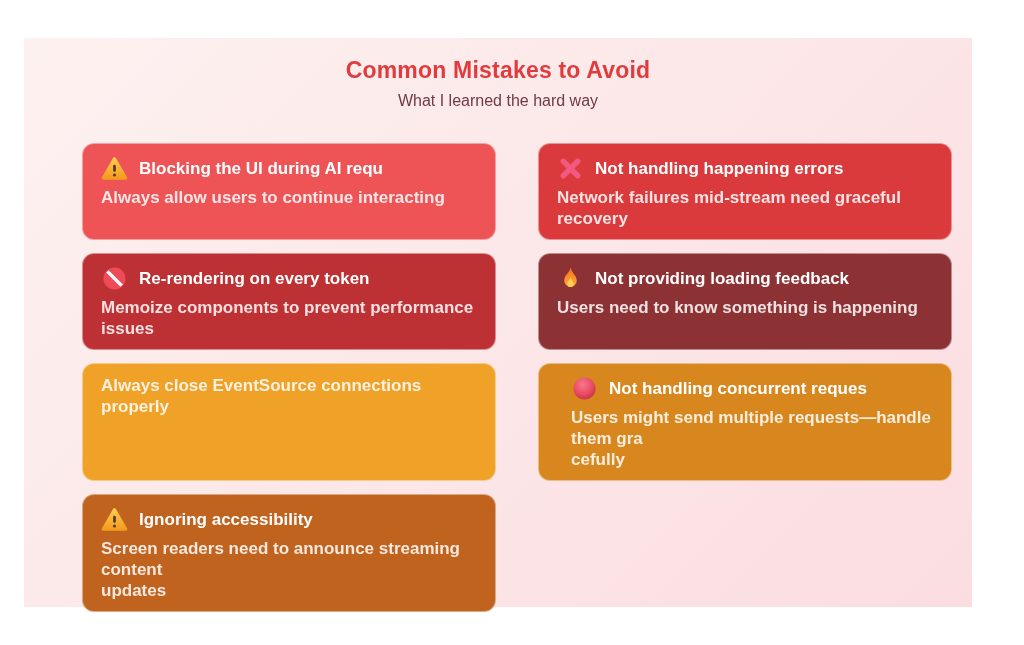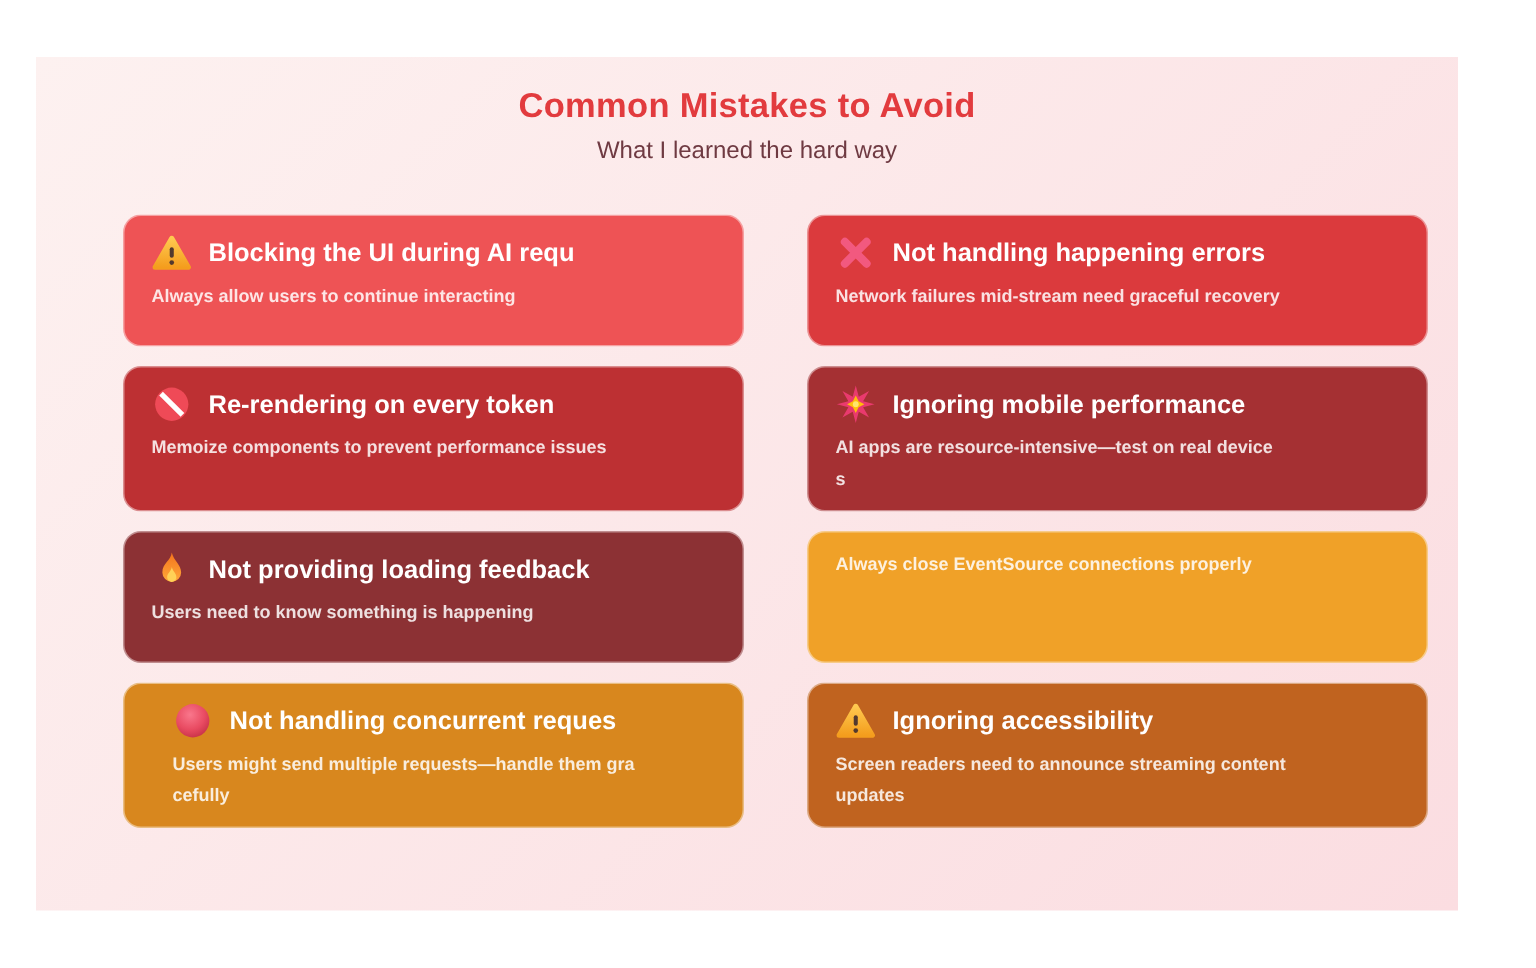--- a/index.html
+++ b/index.html
@@ -21,21 +21,21 @@
   }
   .card {
     border-radius:12px; box-sizing:border-box; min-height:88px;
     padding:11px 18px 10px; color:#fff;
     border:1px solid rgba(255,255,255,0.45);
   }
   .card-head { display:flex; align-items:center; gap:11px; margin-bottom:5px; }
   .icon { width:27px; height:27px; flex:0 0 auto; }
   .icon svg { width:27px; height:27px; display:block; }
   .card-title { font-size:17px; font-weight:bold; white-space:nowrap; overflow:hidden; }
-  .card-desc { font-size:12px; font-weight:bold; color:rgba(255,255,255,0.85); line-height:21px; }
+  .card-desc { font-size:17px; font-weight:bold; color:rgba(255,255,255,0.85); line-height:21px; }
   .desc-line { min-height:0; }
 </style>
 </head>
 <body>
 
 <div class="panel">
   <div class="header">
     <div class="page-title">Common Mistakes to Avoid</div>
     <div class="page-subtitle">What I learned the hard way</div>
   </div>
@@ -92,36 +92,20 @@
             </svg>
         </span>
         <span class="card-title">Re-rendering on every token</span>
       </div>
       <div class="card-desc">
         <div class="desc-line">Memoize components to prevent performance issues</div>
         <div class="desc-line"></div>
       </div>
     </div>
 
-    <div class="card" style="background: rgb(165, 48, 51);">
-      <div class="card-head">
-        <span class="icon">
-          <svg viewBox="0 0 28 28">
-          <polygon fill="#E93A6E" points="14,1 16.1,8.9 23.2,4.8 19.1,11.9 27,14 19.1,16.1 23.2,23.2 16.1,19.1 14,27 11.9,19.1 4.8,23.2 8.9,16.1 1,14 8.9,11.9 4.8,4.8 11.9,8.9"></polygon>
-          <polygon fill="#FFBE0B" points="14,8 16,12 20,14 16,16 14,20 12,16 8,14 12,12"></polygon>
-          <circle cx="14" cy="14" r="2" fill="#FFE66D"></circle>
-            </svg>
-        </span>
-        <span class="card-title">Ignoring mobile performance</span>
-      </div>
-      <div class="card-desc">
-        <div class="desc-line">AI apps are resource-intensive—test on real device</div>
-        <div class="desc-line">s</div>
-      </div>
-    </div>
 
     <div class="card" style="background: rgb(140, 49, 52);">
       <div class="card-head">
         <span class="icon">
           <svg viewBox="0 0 28 28">
               <defs>
                 <linearGradient id="fg1" x1="0" y1="0" x2="0" y2="1">
                   <stop offset="0" stop-color="#F4731C"></stop>
                   <stop offset="1" stop-color="#FFA93A"></stop>
                 </linearGradient>

